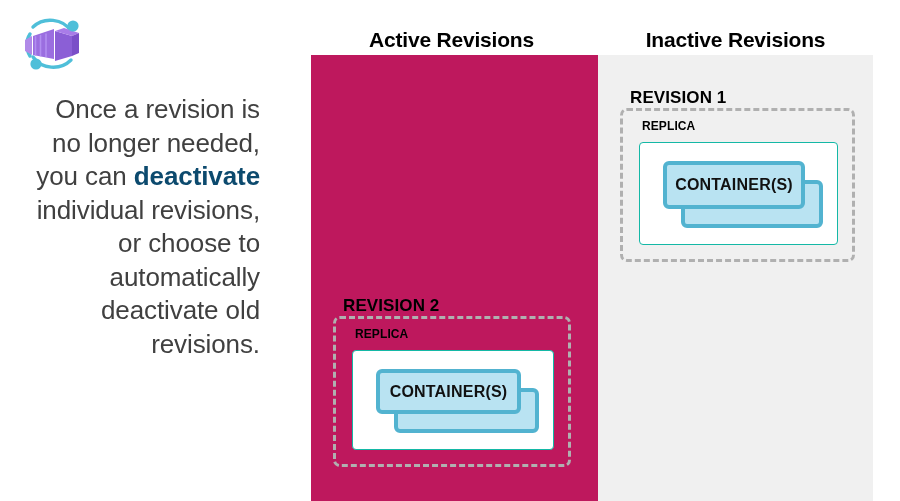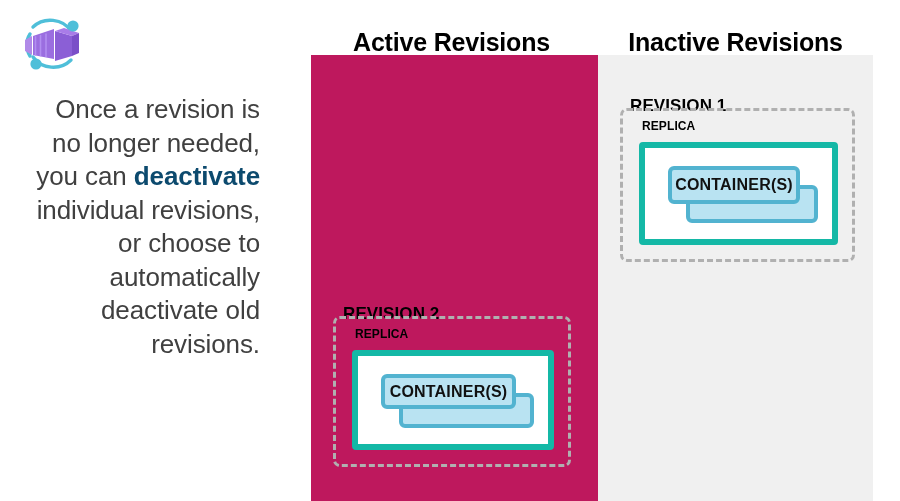--- a/index.html
+++ b/index.html
@@ -43,21 +43,21 @@
   }
   #caption b {
     font-weight: 700;
     color: #0c4a6e;
   }
 
   
   .col-header {
     position: absolute;
     top: 28px;
-    font-size: 25px;
+    font-size: 21px;
     font-weight: 700;
     color: #000000;
     text-align: center;
     letter-spacing: -0.2px;
   }
   #header-active   { left: 311px; width: 281px; }
   #header-inactive { left: 598px; width: 275px; }
 
   
   .panel {
@@ -76,21 +76,21 @@
     background: #f0f0f0;
   }
 
   
   .revision-group {
     position: absolute;
   }
   .revision-label {
     position: absolute;
     left: 10px;
-    top: 12px;
+    top: 4px;
     font-size: 17px;
     font-weight: 700;
     color: #000000;
     letter-spacing: 0.1px;
     white-space: nowrap;
   }
   .revision-box {
     position: absolute;
     left: 0;
     top: 24px;
@@ -109,21 +109,21 @@
     letter-spacing: 0.1px;
     white-space: nowrap;
   }
   .replica-box {
     position: absolute;
     left: 16px;
     top: 31px;
     right: 14px;
     bottom: 14px;
     background: #ffffff;
-    border: 6px solid #14b8a6;
+    border: 1px solid #14b8a6;
     border-radius: 4px;
     box-sizing: border-box;
   }
 
   
   .container-stack {
     position: absolute;
     left: 23px;
     top: 18px;
     right: 14px;

